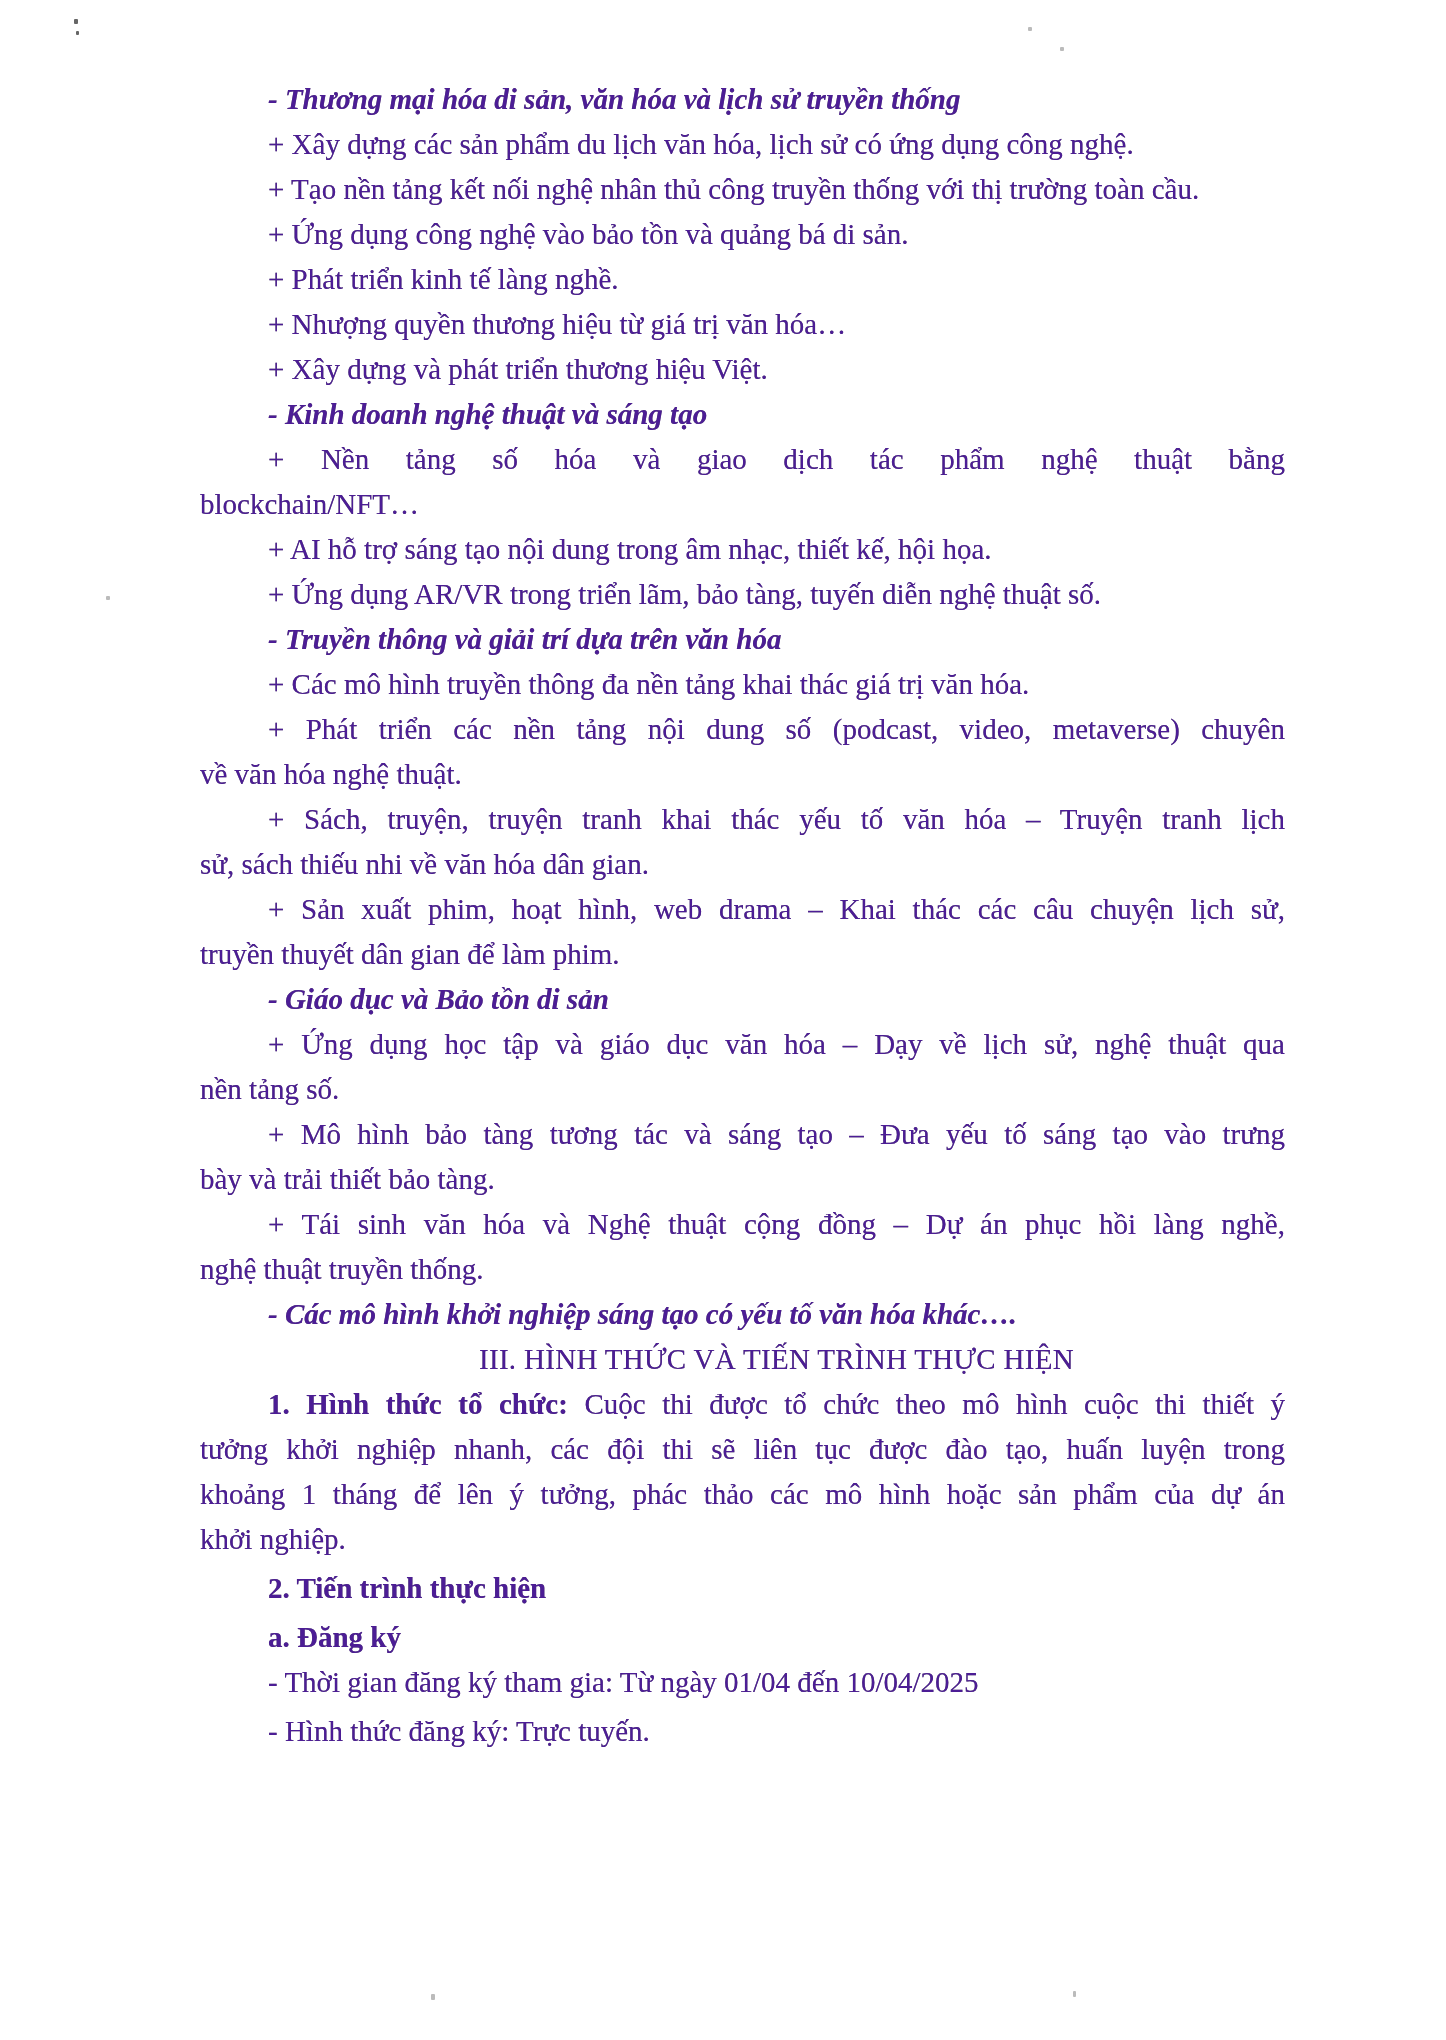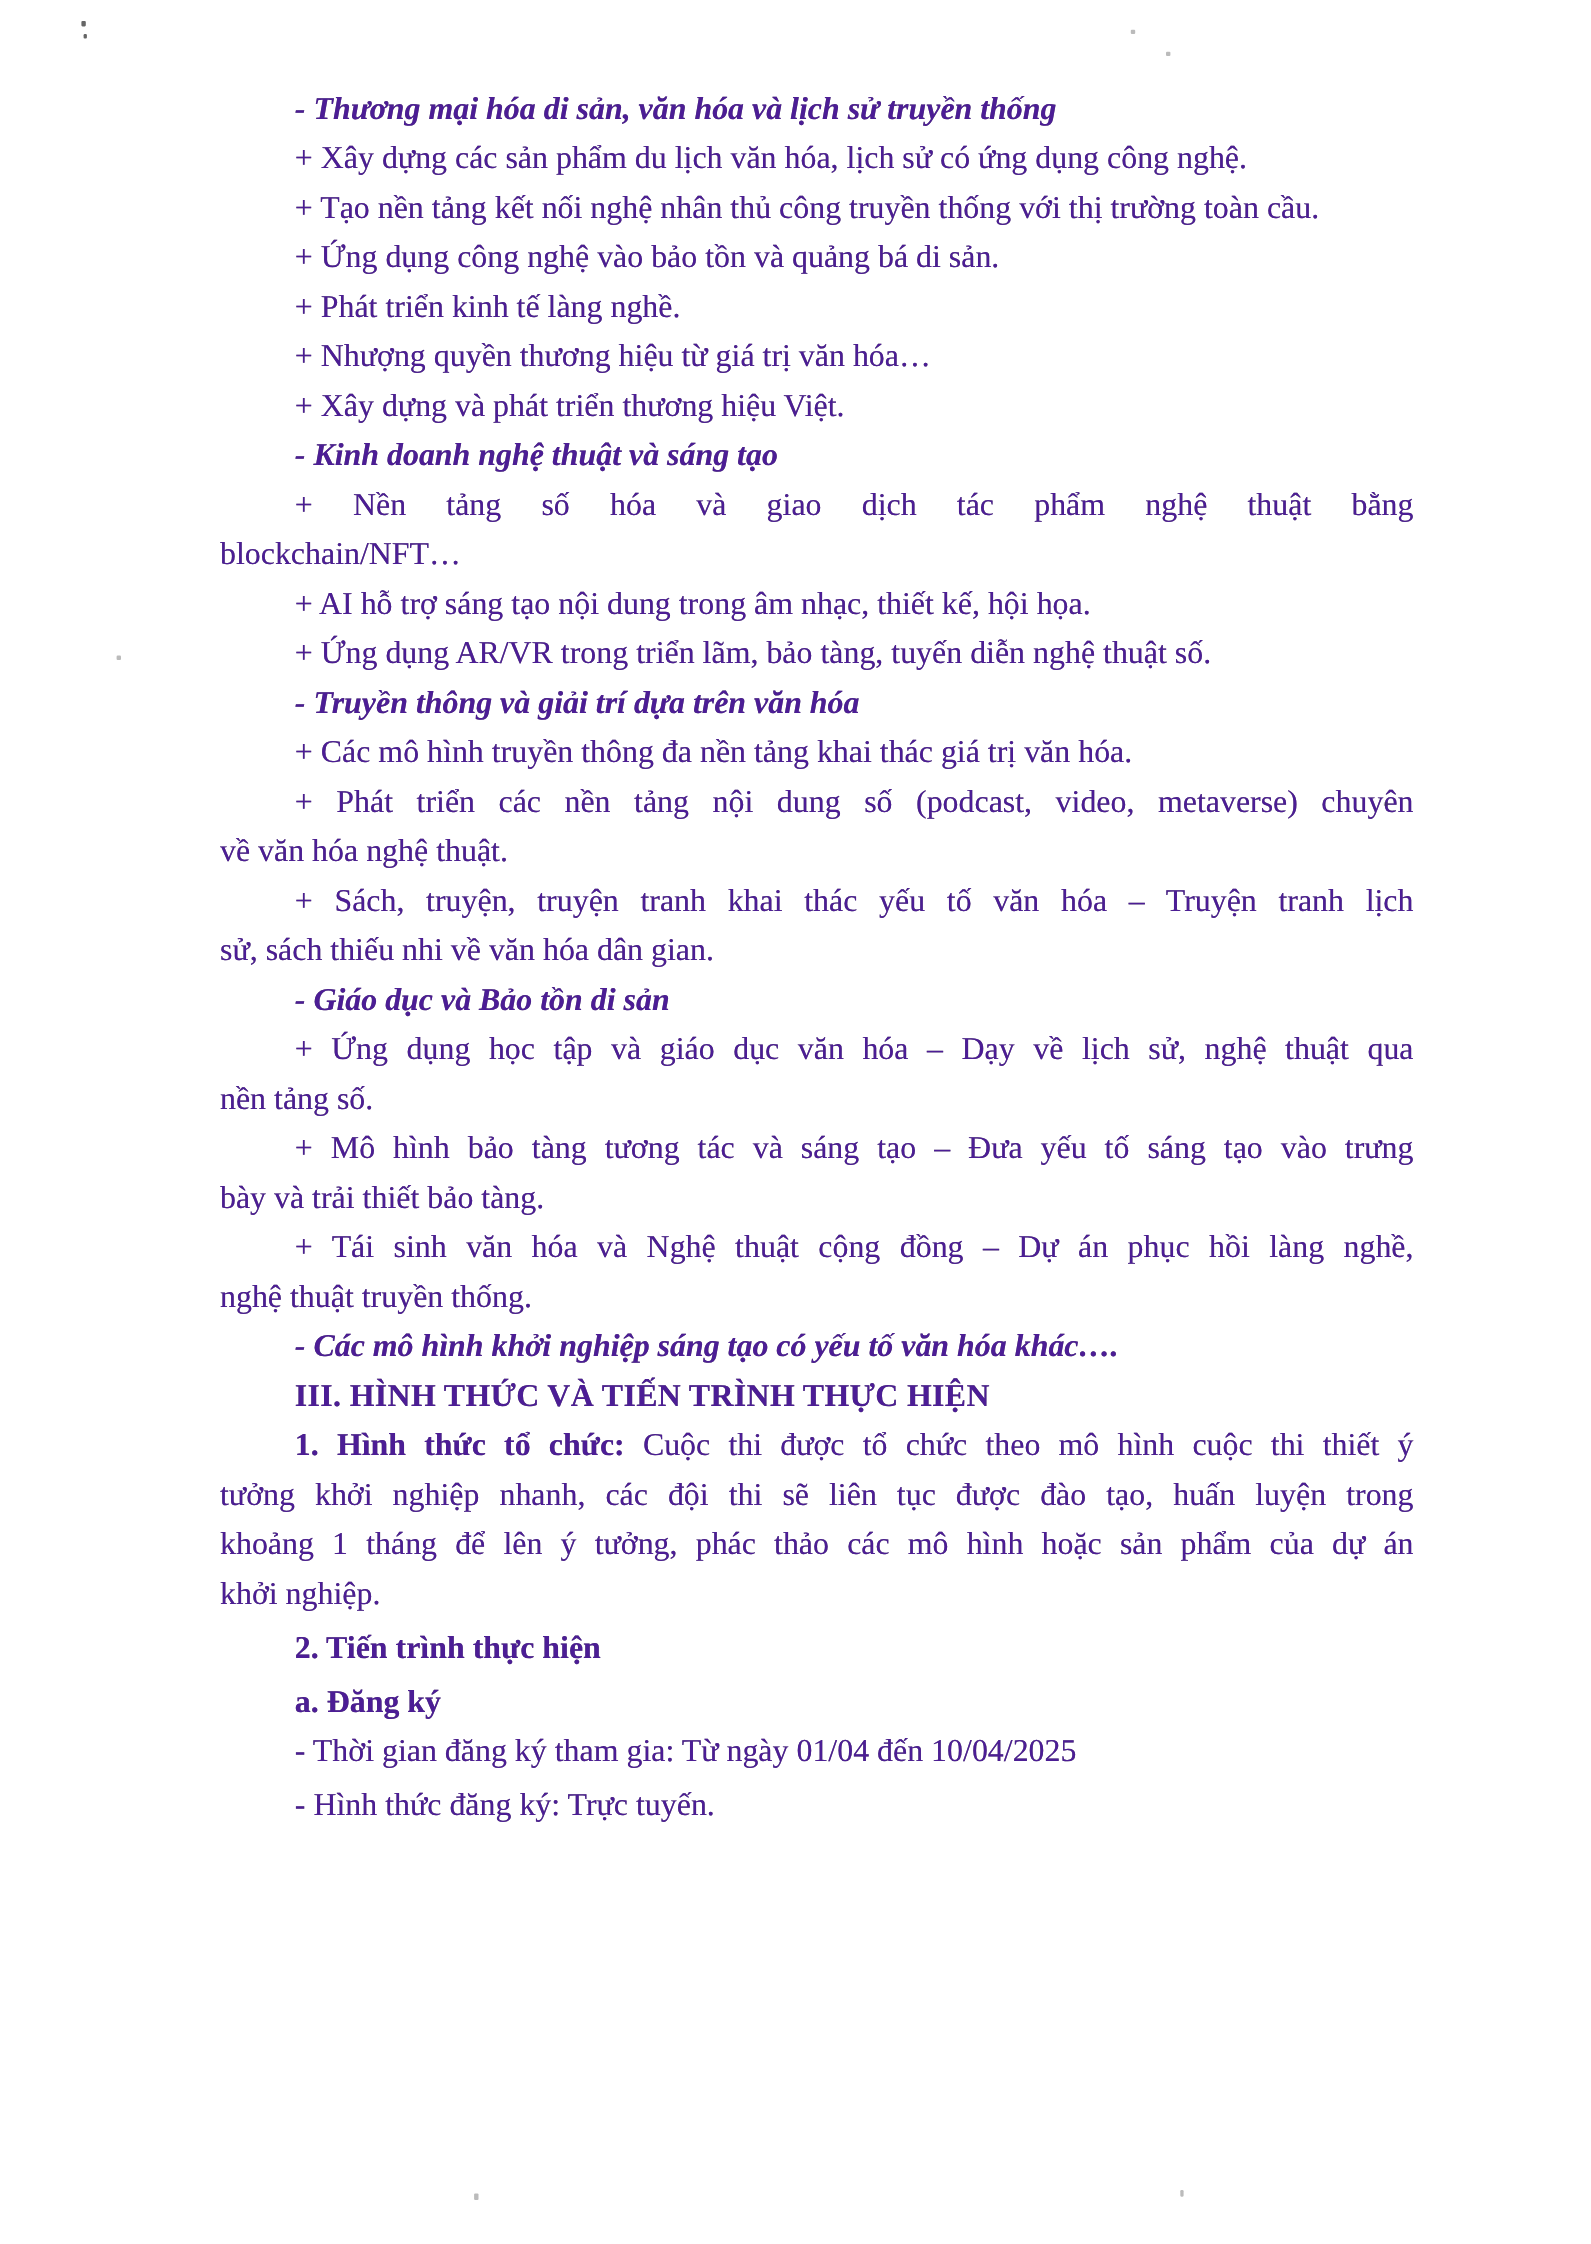--- a/index.html
+++ b/index.html
@@ -24,21 +24,21 @@
   .line {
     font-size: 29px;
     line-height: 45px;
     text-align: left;
     
     text-shadow: 0 0 0.4px rgba(0,0,0,0.55);
   }
   .line.first { text-indent: 68px; }
   .line.fill { text-align: justify; text-align-last: justify; }
   .para.lead .line { font-weight: 700; font-style: italic; }
-  .para.section .line { font-weight: 700; letter-spacing: 0.3px; }
+  .para.section .line { font-weight: 400; letter-spacing: 0.3px; text-align: center; }
   .para.boldline .line { font-weight: 700; }
   .para.body .line b { font-weight: 700; }
   
   .speck {
     position: absolute;
     background: rgba(20,20,20,0.65);
     border-radius: 1px;
   }
   .speck.faint { background: rgba(60,60,60,0.35); }
 </style>
@@ -88,20 +88,24 @@
         <div class="line first">+ Các mô hình truyền thông đa nền tảng khai thác giá trị văn hóa.</div>
       </div>
       <div class="para body">
         <div class="line first fill">+ Phát triển các nền tảng nội dung số (podcast, video, metaverse) chuyên</div>
         <div class="line">về văn hóa nghệ thuật.</div>
       </div>
       <div class="para body">
         <div class="line first fill">+ Sách, truyện, truyện tranh khai thác yếu tố văn hóa – Truyện tranh lịch</div>
         <div class="line">sử, sách thiếu nhi về văn hóa dân gian.</div>
       </div>
+      <div class="para body">
+        <div class="line first fill">+ Sản xuất phim, hoạt hình, web drama – Khai thác các câu chuyện lịch sử,</div>
+        <div class="line">truyền thuyết dân gian để làm phim.</div>
+      </div>
       <div class="para lead">
         <div class="line first">- Giáo dục và Bảo tồn di sản</div>
       </div>
       <div class="para body">
         <div class="line first fill">+ Ứng dụng học tập và giáo dục văn hóa – Dạy về lịch sử, nghệ thuật qua</div>
         <div class="line">nền tảng số.</div>
       </div>
       <div class="para body">
         <div class="line first fill">+ Mô hình bảo tàng tương tác và sáng tạo – Đưa yếu tố sáng tạo vào trưng</div>
         <div class="line">bày và trải thiết bảo tàng.</div>

